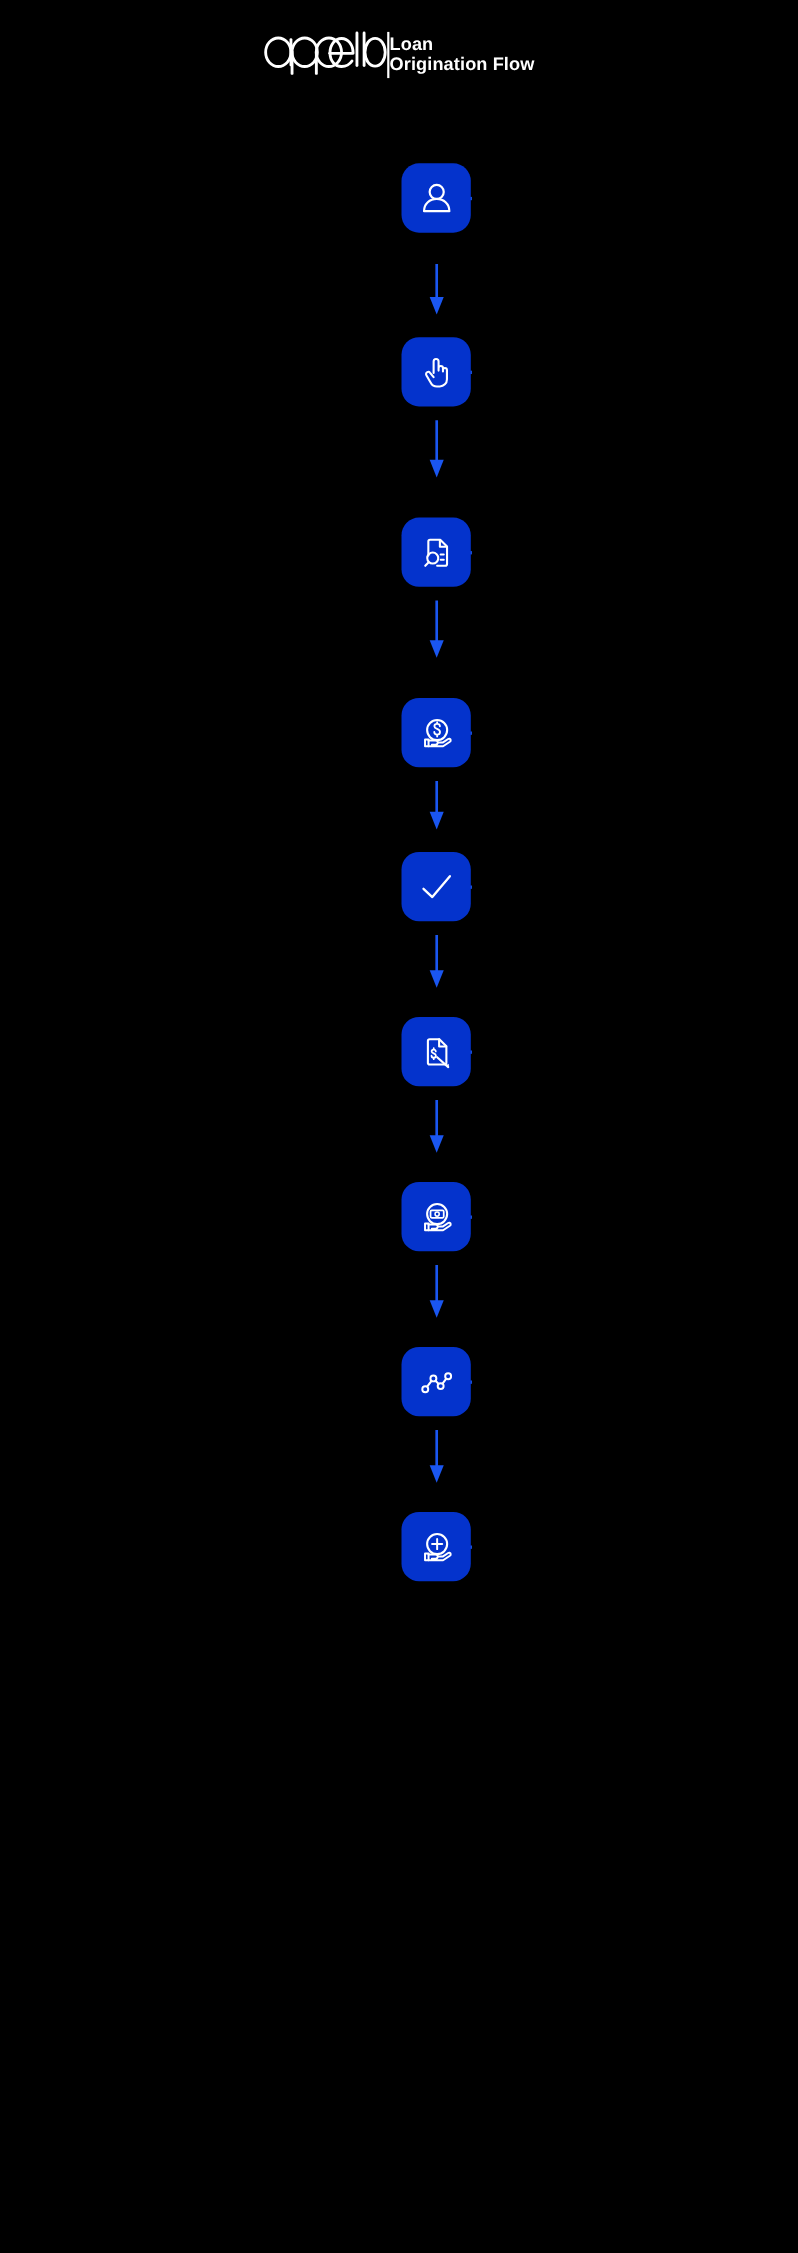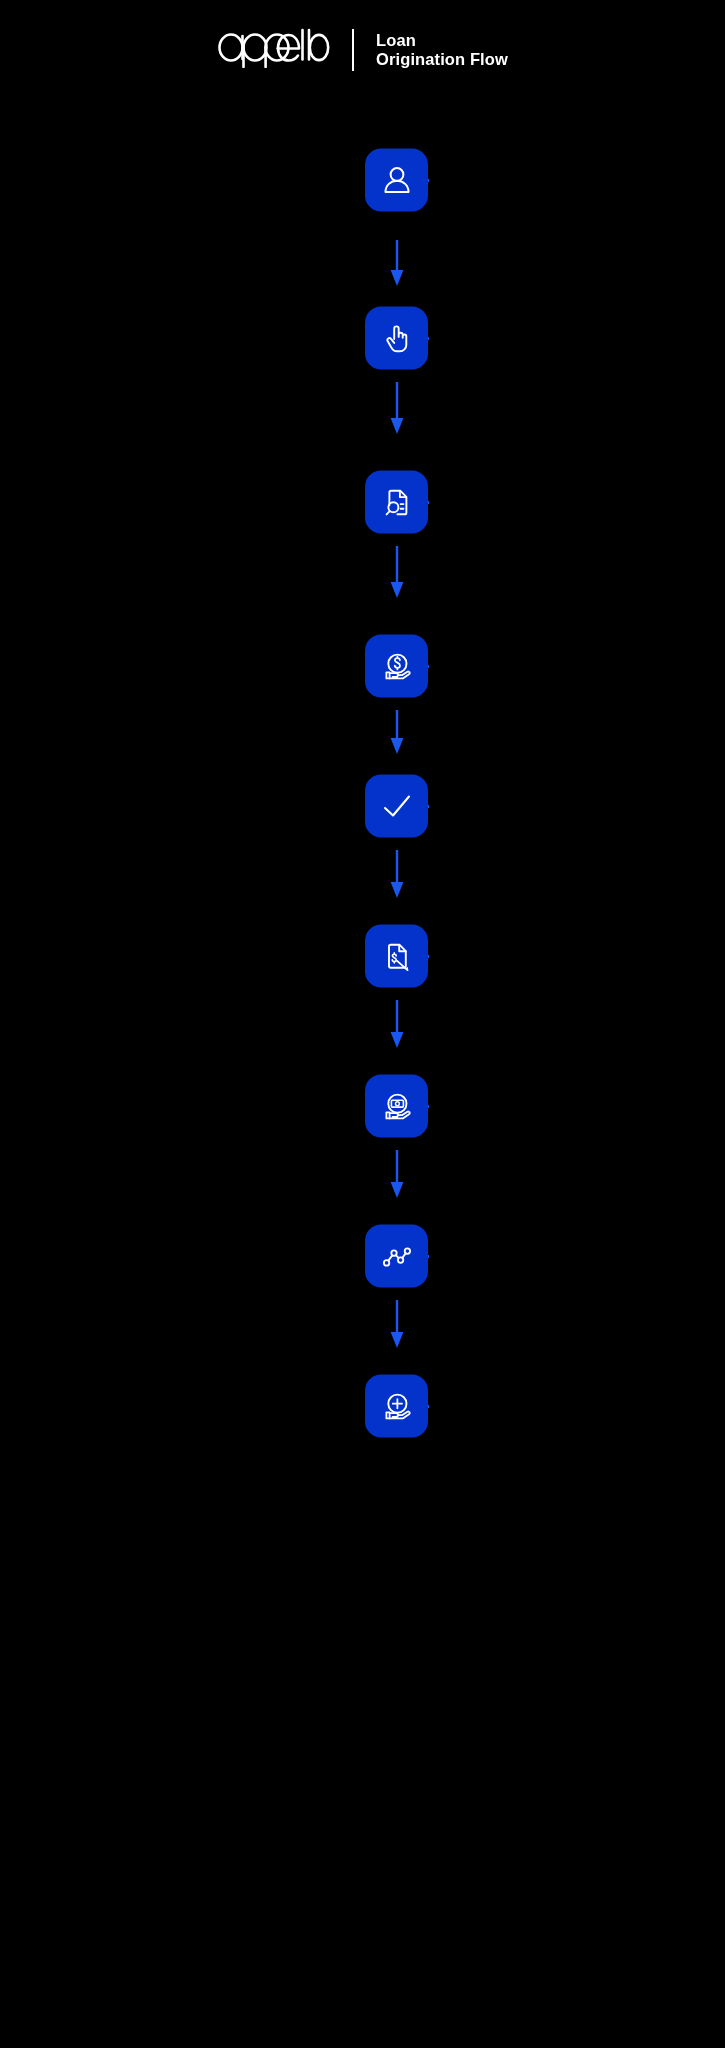--- a/index.html
+++ b/index.html
@@ -24,21 +24,20 @@
     width: 725px;
     height: 100px;
     display: flex;
     align-items: center;
     justify-content: center;
     gap: 0px;
   }
   .brand-lockup {
     display: flex;
     align-items: center;
-    gap: 22px;
   }
   .logo-wordmark {
     display: block;
   }
   .brand-divider {
     width: 2px;
     height: 42px;
     background: #ffffff;
     flex: 0 0 auto;
   }

